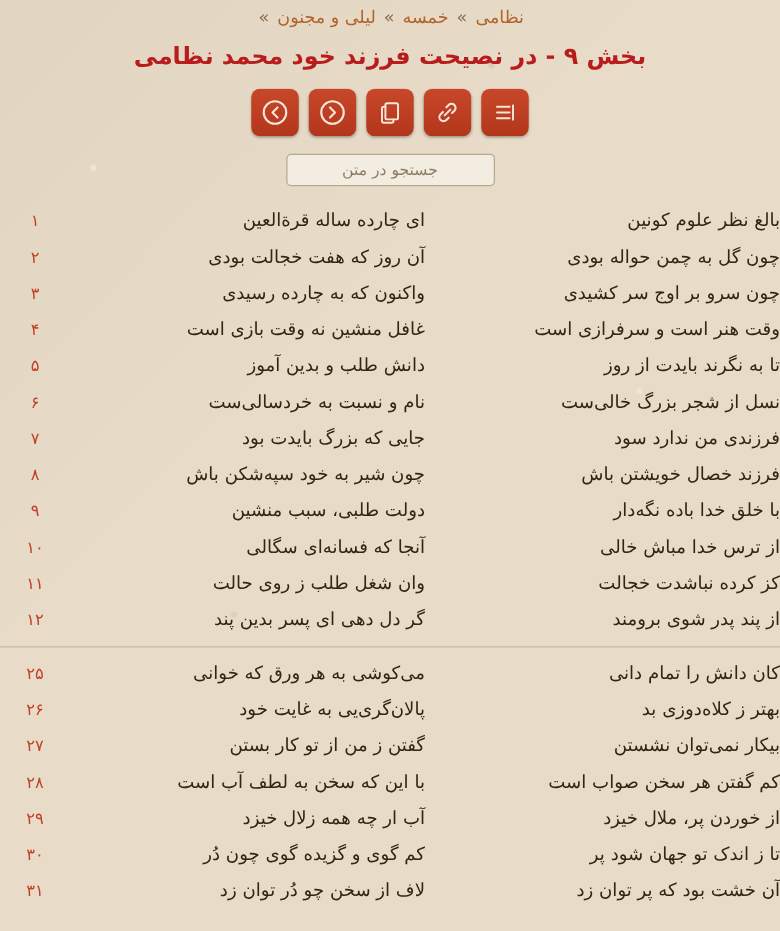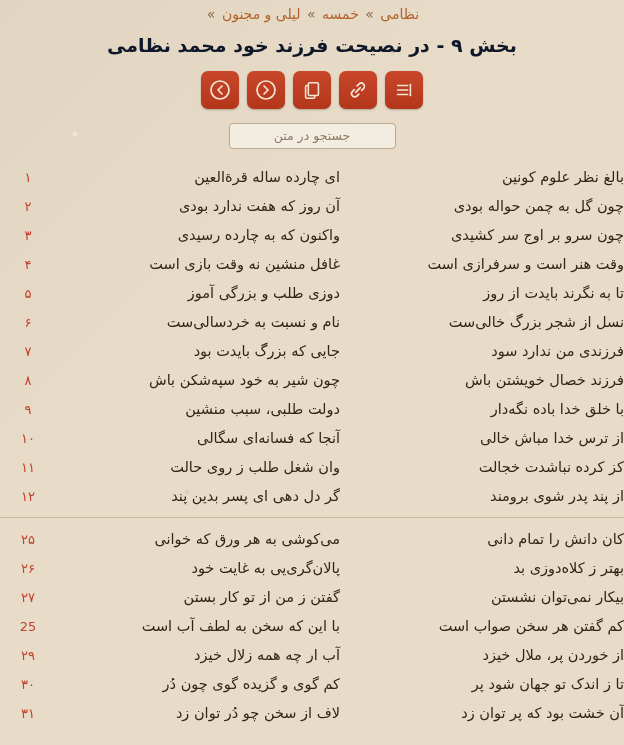--- a/index.html
+++ b/index.html
@@ -51,21 +51,21 @@
     text-decoration: none;
   }
   .breadcrumb .sep {
     color: #8a6a4a;
     margin: 0 2px;
   }
 
   
   .section-title {
     text-align: center;
-    color: #0f172a;
+    color: #b91c1c;
     font-size: 19px;
     font-weight: bold;
     margin: 10px 0 0 0;
     padding: 0 14px;
     line-height: 1.4;
   }
 
   
   .toolbar {
     display: flex;
@@ -230,36 +230,36 @@
 
   <table class="verses">
     <tbody>
       <tr>
         <td class="col-m2">بالغ نظر علوم کونین</td>
         <td class="col-m1">ای چارده ساله قرةالعین</td>
         <td class="col-num">۱</td>
       </tr>
       <tr>
         <td class="col-m2">چون گل به چمن حواله بودی</td>
-        <td class="col-m1">آن روز که هفت ندارد بودی</td>
+        <td class="col-m1">آن روز که هفت خجالت بودی</td>
         <td class="col-num">۲</td>
       </tr>
       <tr>
         <td class="col-m2">چون سرو بر اوج سر کشیدی</td>
         <td class="col-m1">واکنون که به چارده رسیدی</td>
         <td class="col-num">۳</td>
       </tr>
       <tr>
         <td class="col-m2">وقت هنر است و سرفرازی است</td>
         <td class="col-m1">غافل منشین نه وقت بازی است</td>
         <td class="col-num">۴</td>
       </tr>
       <tr>
         <td class="col-m2">تا به نگرند بایدت از روز</td>
-        <td class="col-m1">دوزی طلب و بزرگی آموز</td>
+        <td class="col-m1">دانش طلب و بدین آموز</td>
         <td class="col-num">۵</td>
       </tr>
       <tr>
         <td class="col-m2">نسل از شجر بزرگ خالی‌ست</td>
         <td class="col-m1">نام و نسبت به خردسالی‌ست</td>
         <td class="col-num">۶</td>
       </tr>
       <tr>
         <td class="col-m2">فرزندی من ندارد سود</td>
         <td class="col-m1">جایی که بزرگ بایدت بود</td>
@@ -308,21 +308,21 @@
         <td class="col-num">۲۶</td>
       </tr>
       <tr>
         <td class="col-m2">بیکار نمی‌توان نشستن</td>
         <td class="col-m1">گفتن ز من از تو کار بستن</td>
         <td class="col-num">۲۷</td>
       </tr>
       <tr>
         <td class="col-m2">کم گفتن هر سخن صواب است</td>
         <td class="col-m1">با این که سخن به لطف آب است</td>
-        <td class="col-num">25</td>
+        <td class="col-num">۲۸</td>
       </tr>
       <tr>
         <td class="col-m2">از خوردن پر، ملال خیزد</td>
         <td class="col-m1">آب ار چه همه زلال خیزد</td>
         <td class="col-num">۲۹</td>
       </tr>
       <tr>
         <td class="col-m2">تا ز اندک تو جهان شود پر</td>
         <td class="col-m1">کم گوی و گزیده گوی چون دُر</td>
         <td class="col-num">۳۰</td>

